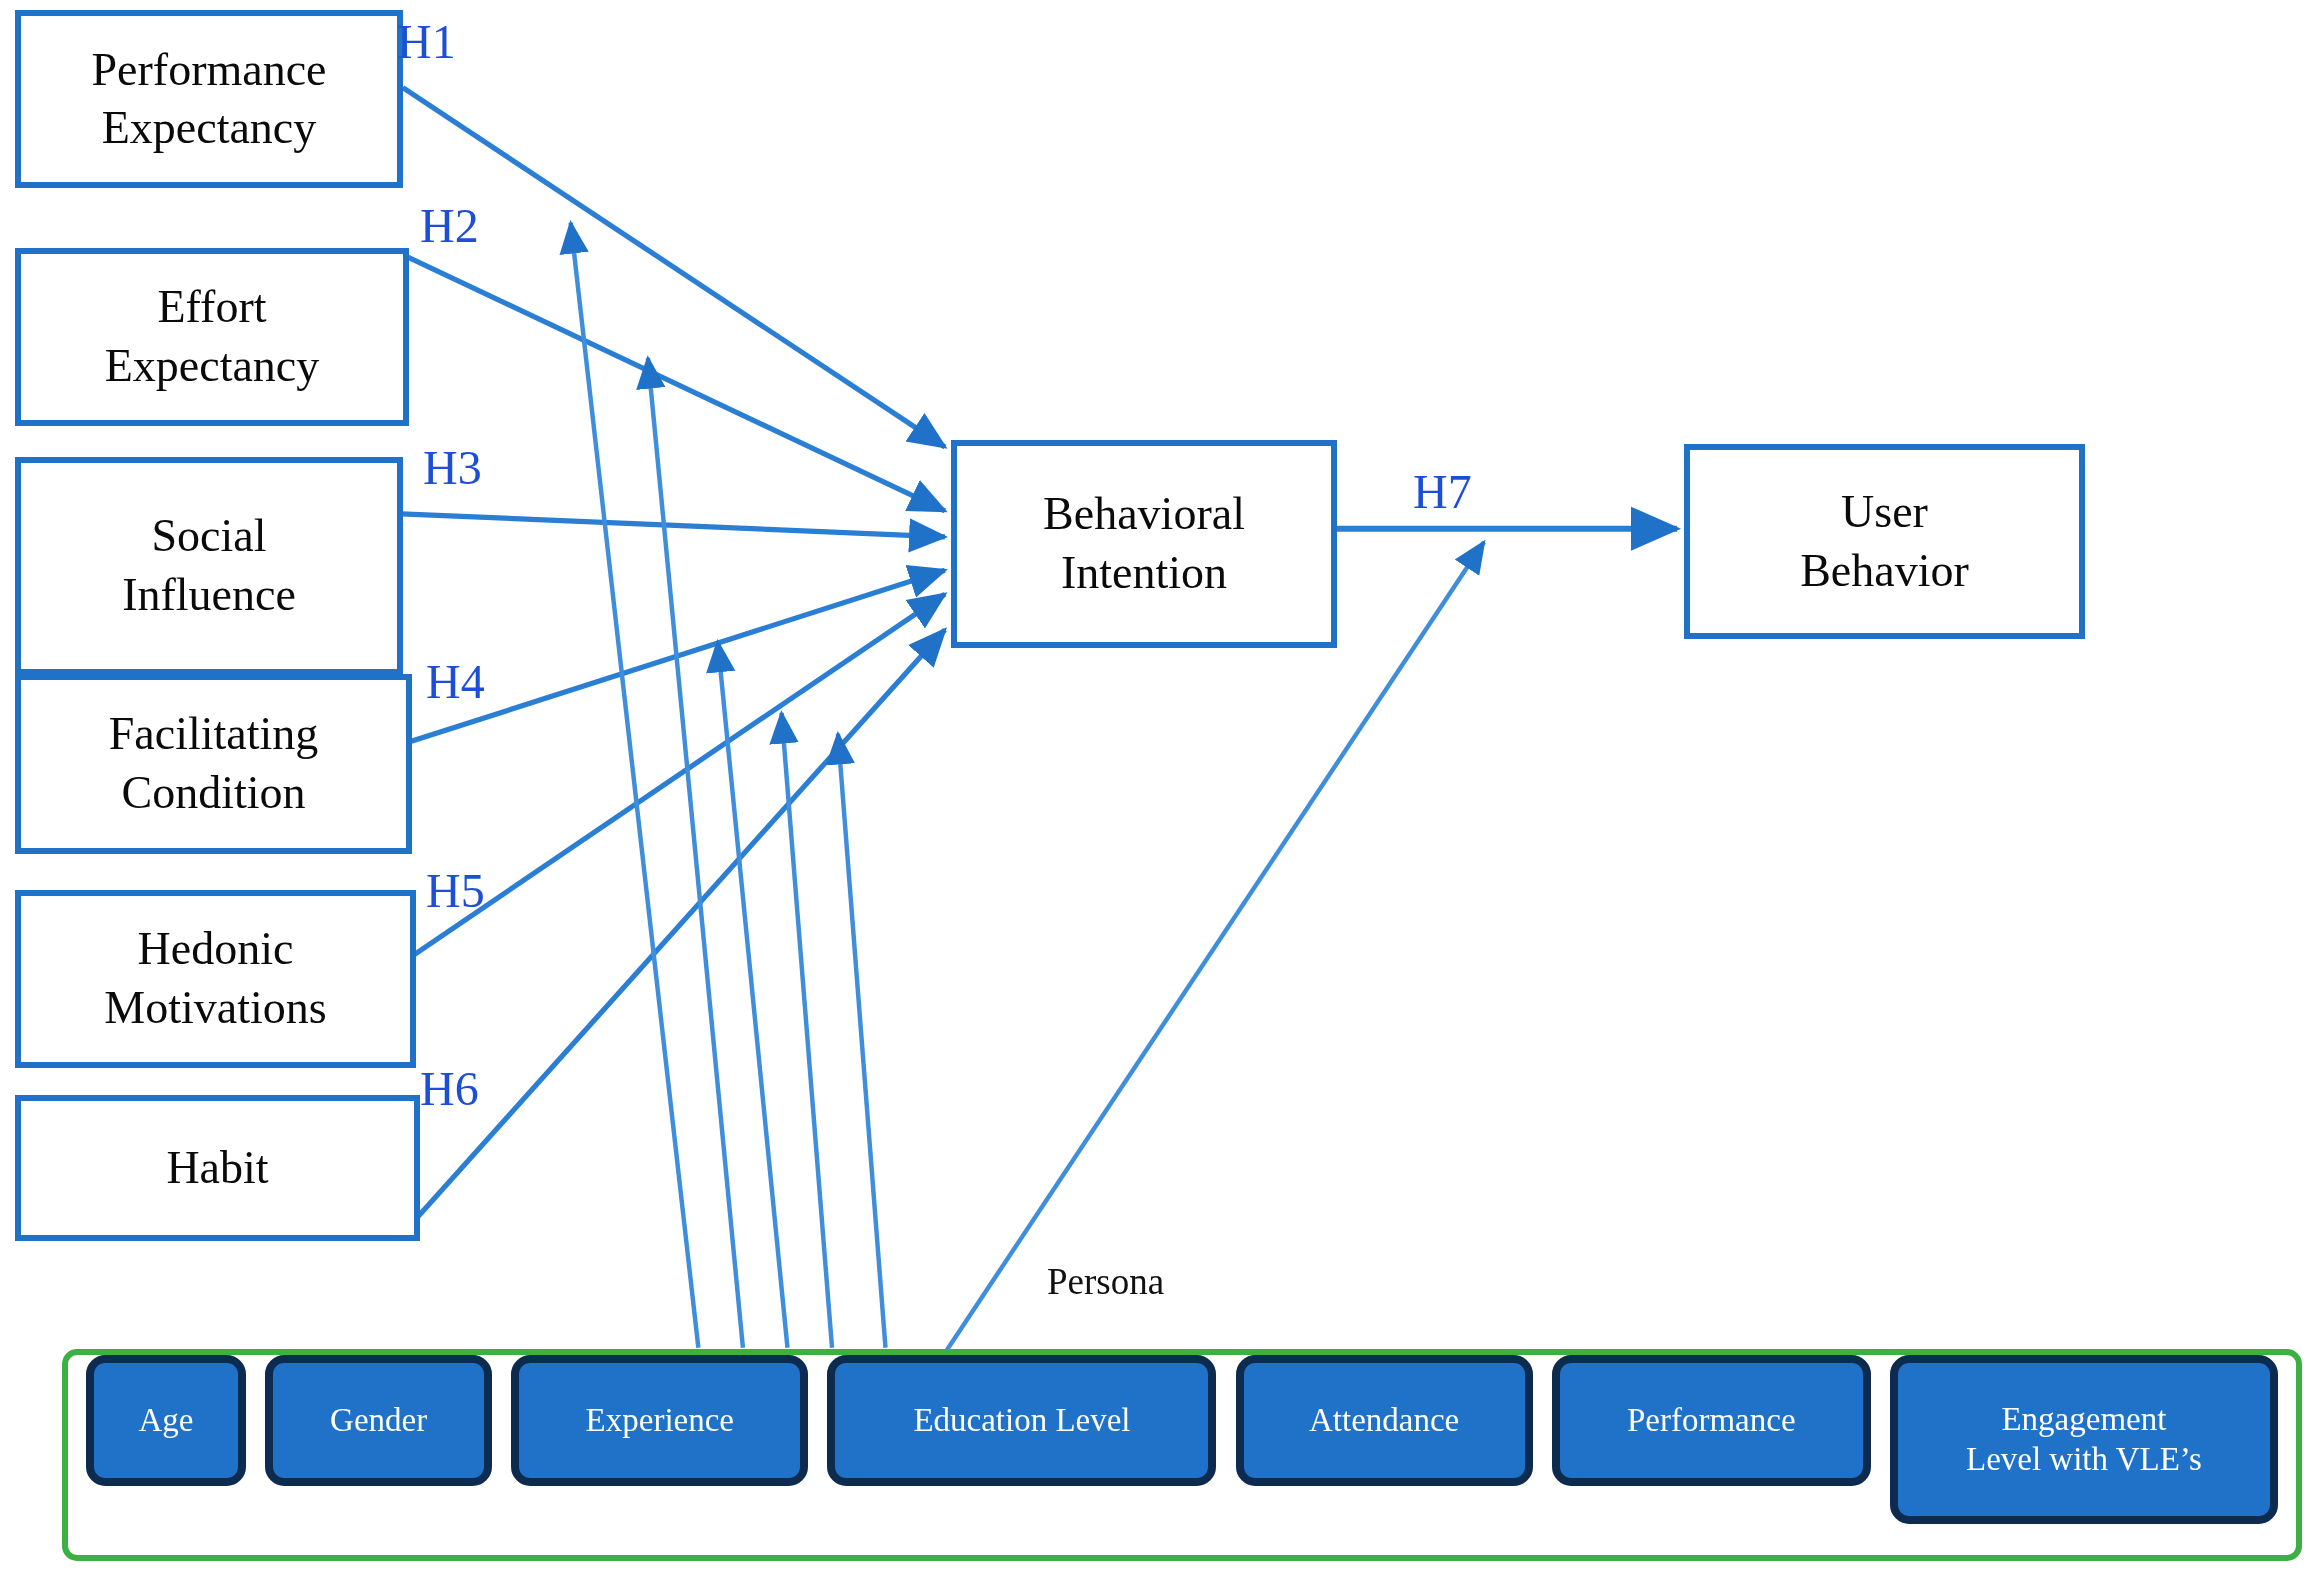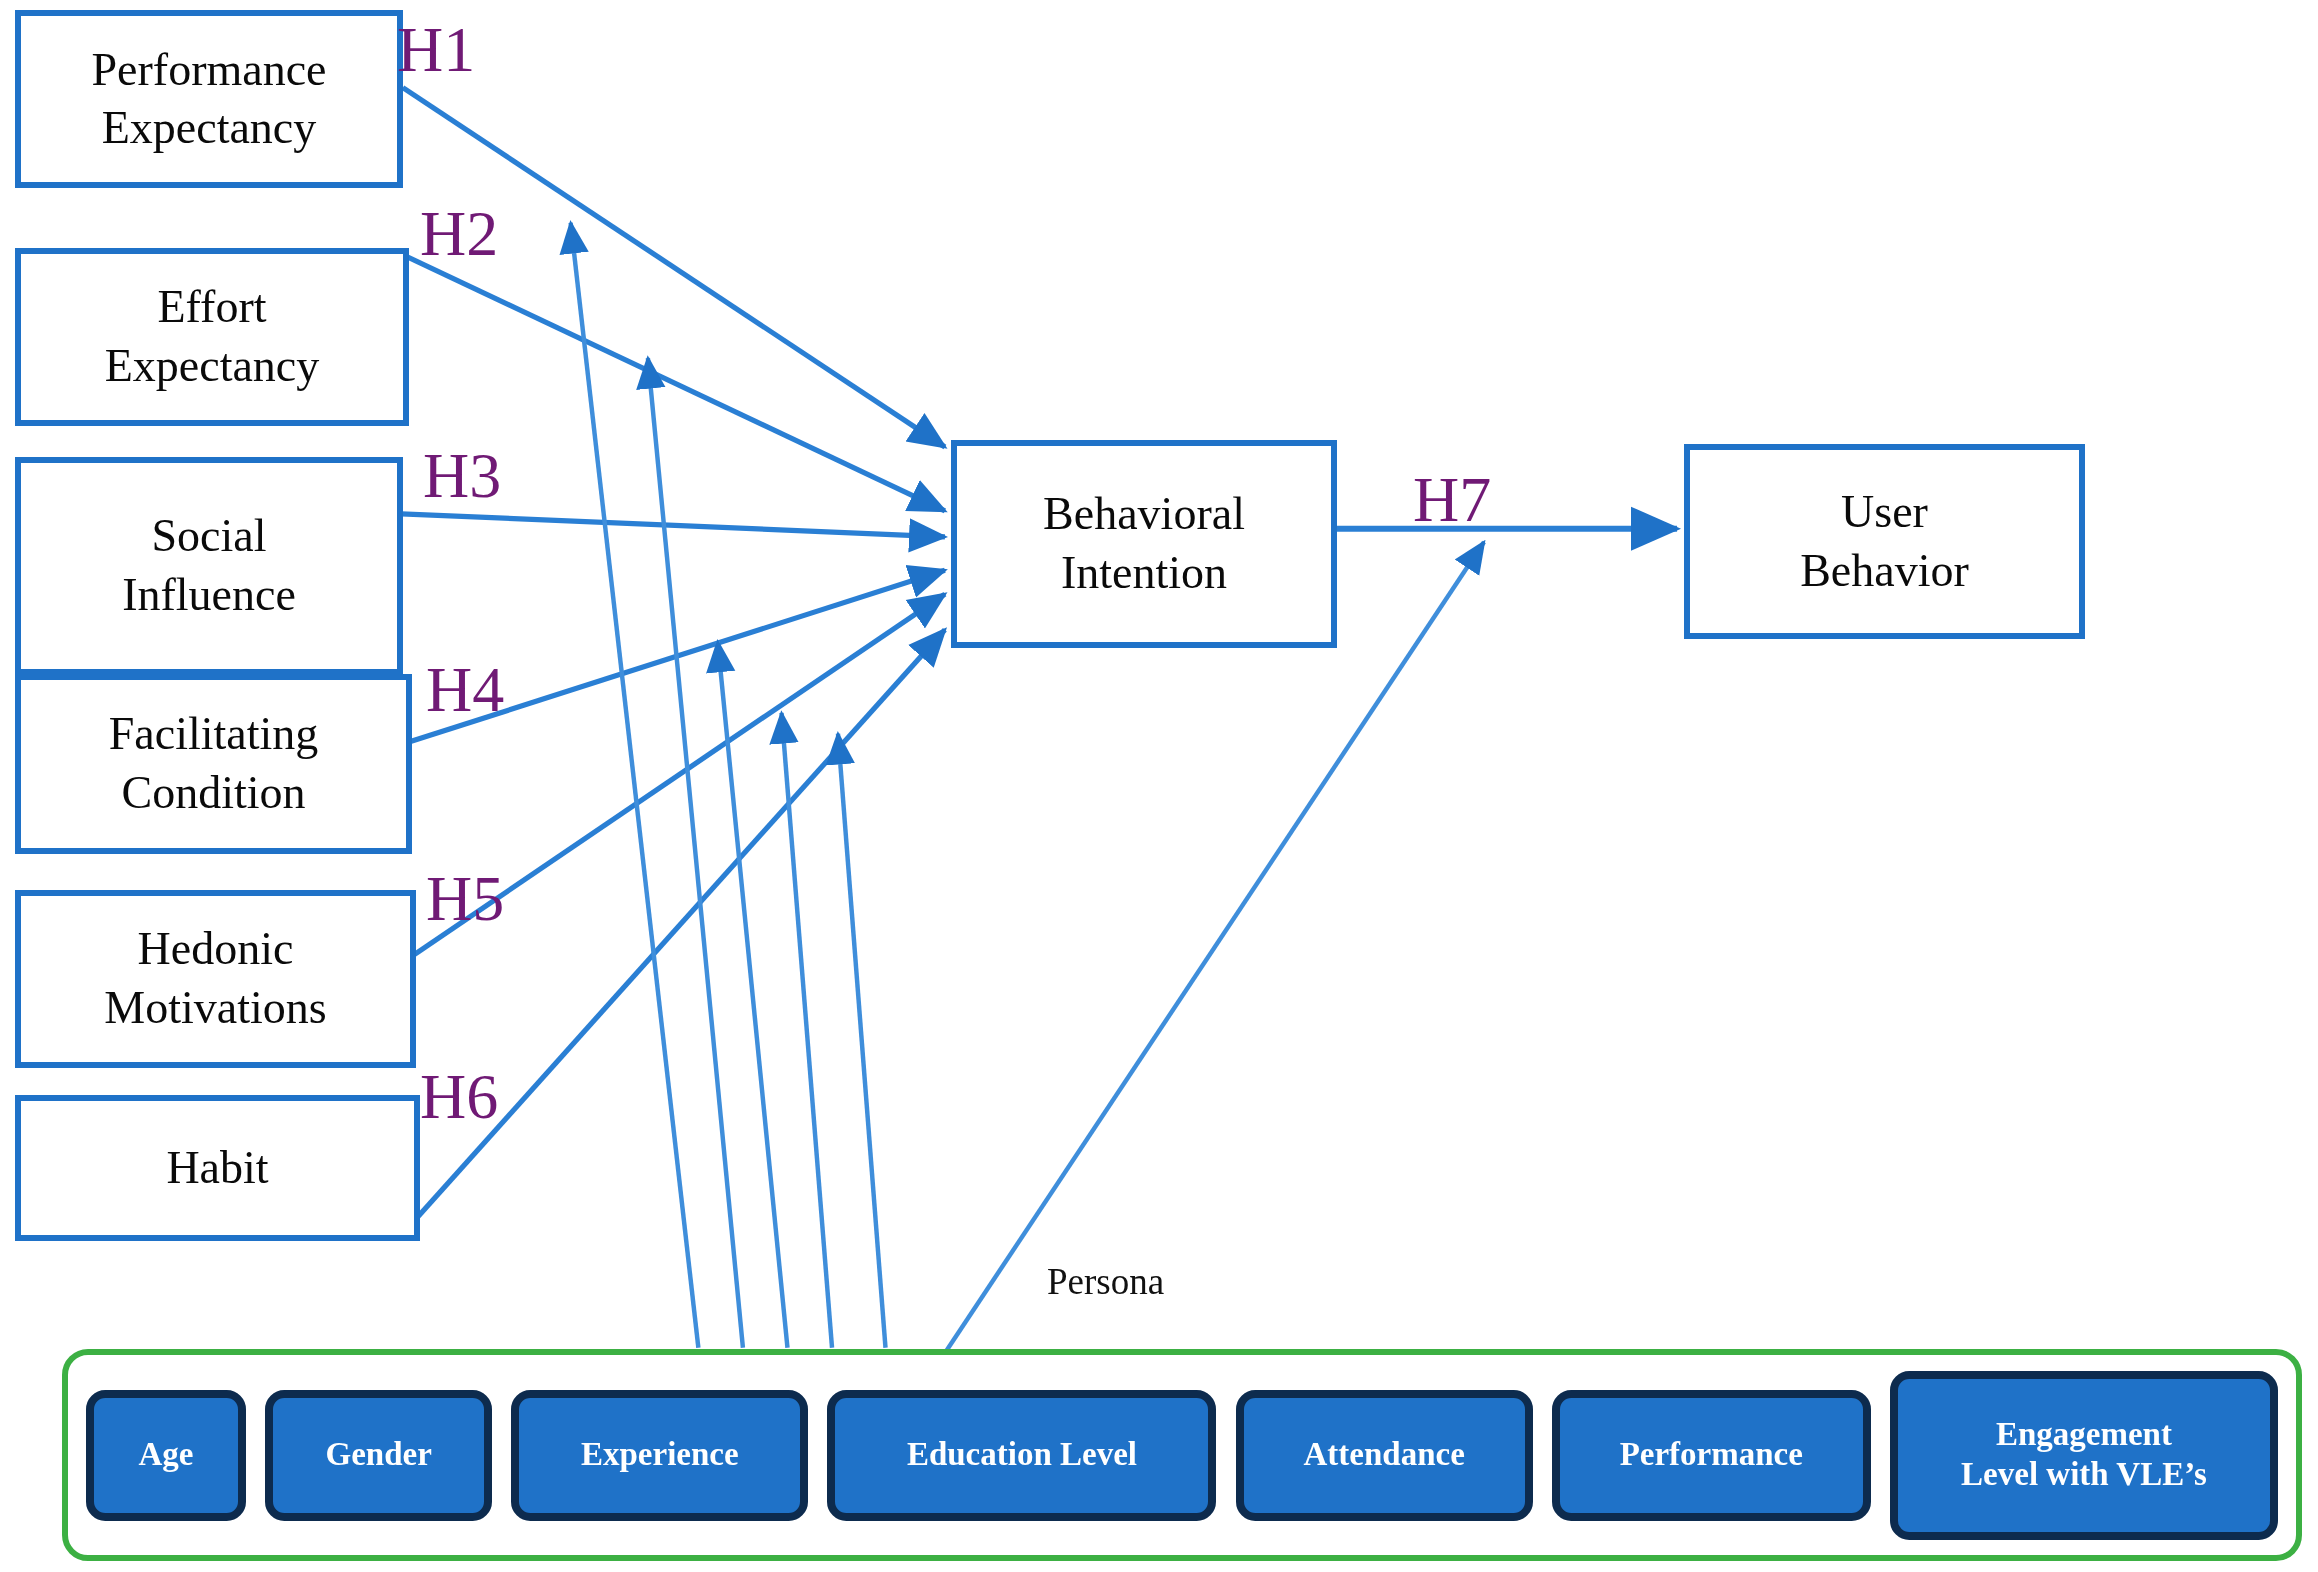--- a/index.html
+++ b/index.html
@@ -37,45 +37,44 @@
     color: #0a0a0a;
     font-size: 46px;
     line-height: 1.28;
     text-align: center;
     white-space: pre-line;
   }
 
   
   .h-label {
     position: absolute;
-    color: #701a75;
-    font-size: 64px;
+    color: #1d4ed8;
+    font-size: 48px;
     line-height: 1;
     white-space: nowrap;
   }
 
   
   #persona-label {
     position: absolute;
     color: #111111;
     font-size: 37px;
     line-height: 1;
     white-space: nowrap;
   }
   #persona-container {
     position: absolute;
     box-sizing: border-box;
     border: 6px solid #3cb043;
-    border-radius: 26px;
+    border-radius: 15px;
     background: #ffffff;
     display: flex;
-    align-items: center;
+    align-items: flex-start;
     justify-content: space-between;
     padding: 0 18px;
-    font-weight: bold;
   }
   .persona-btn {
     box-sizing: border-box;
     background: #1f72c8;
     border: 8.2px solid #0d2b4e;
     border-radius: 19.3px;
     color: #ffffff;
     font-size: 33px;
     line-height: 1.2;
     text-align: center;

